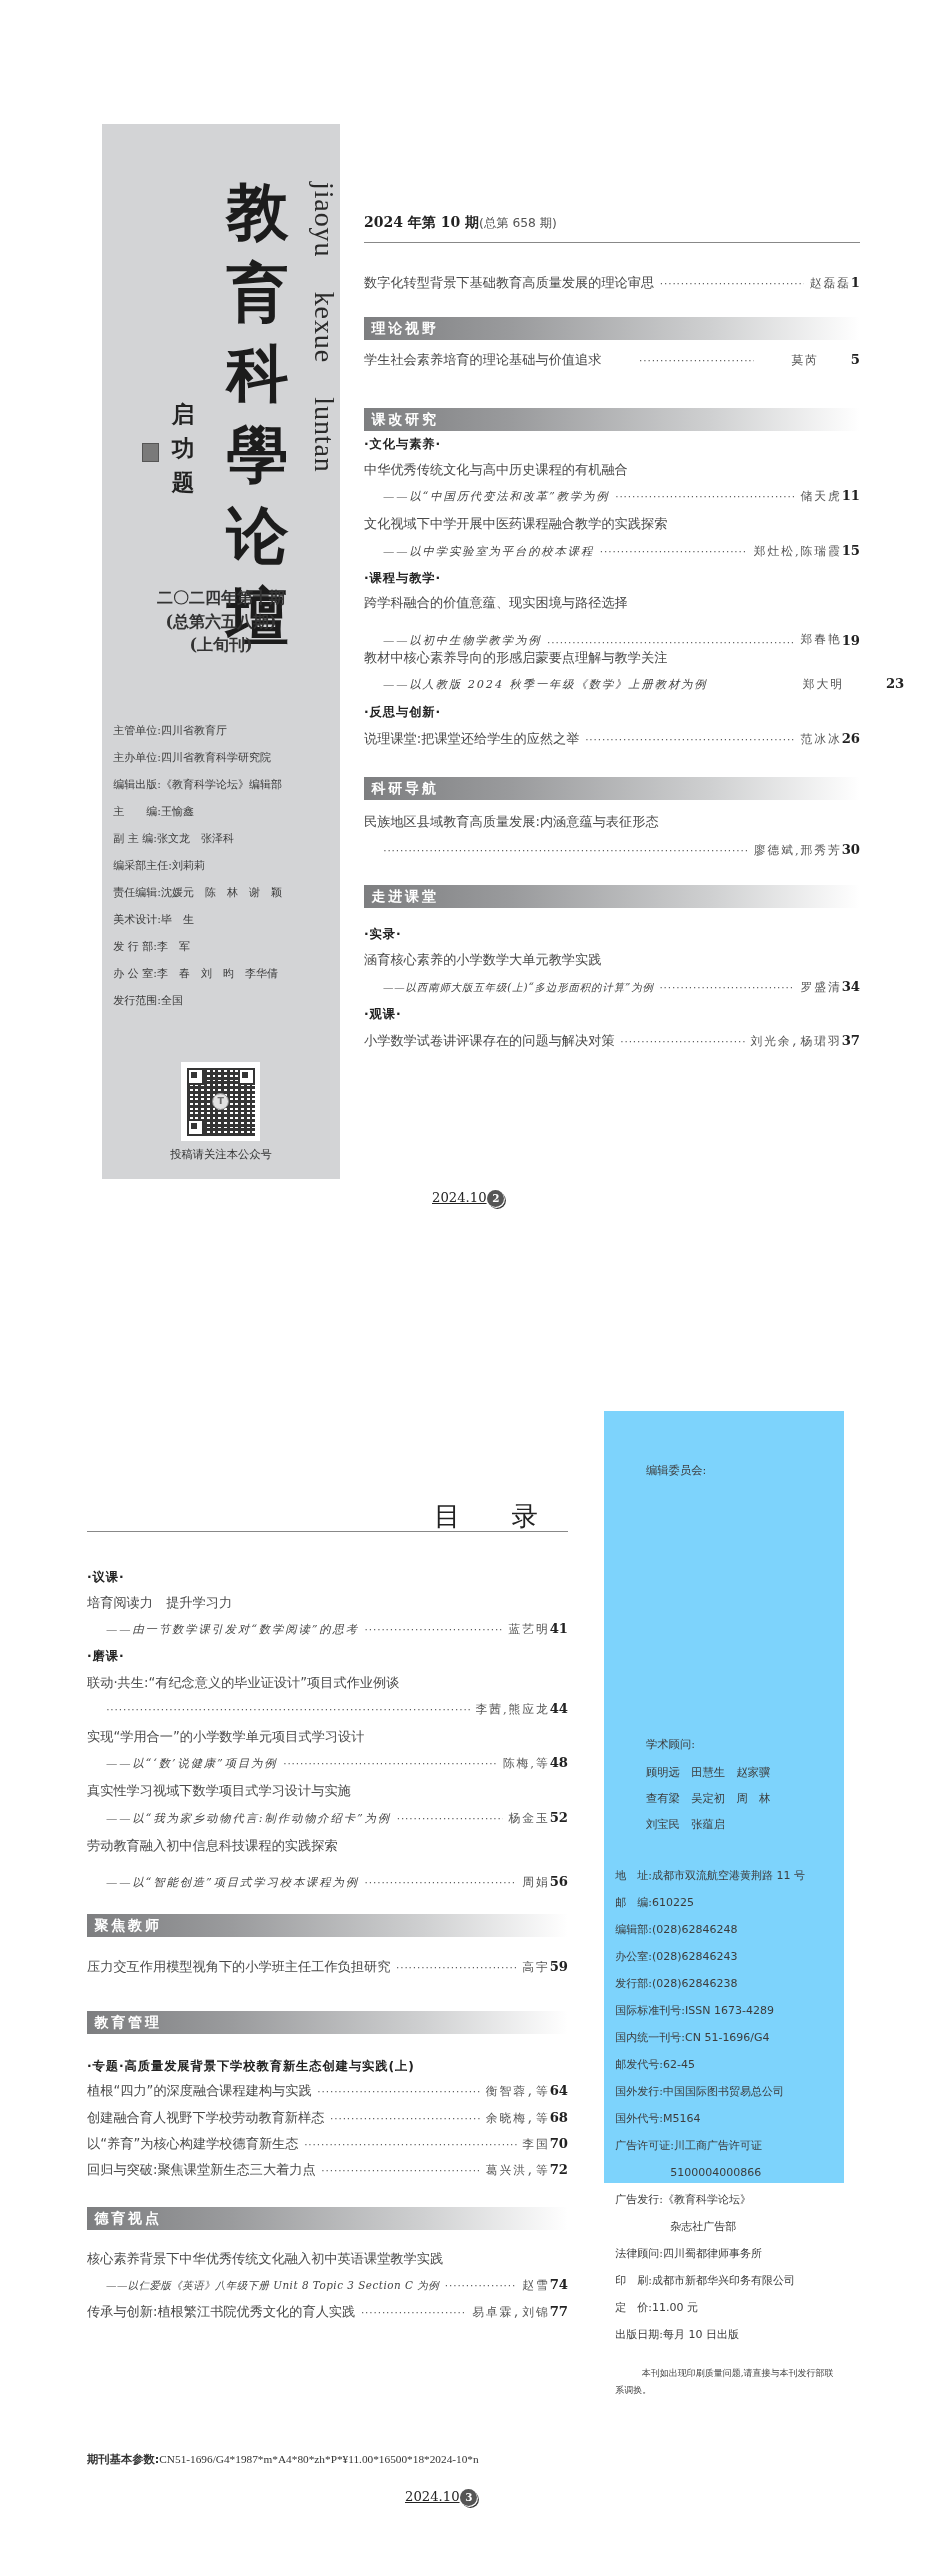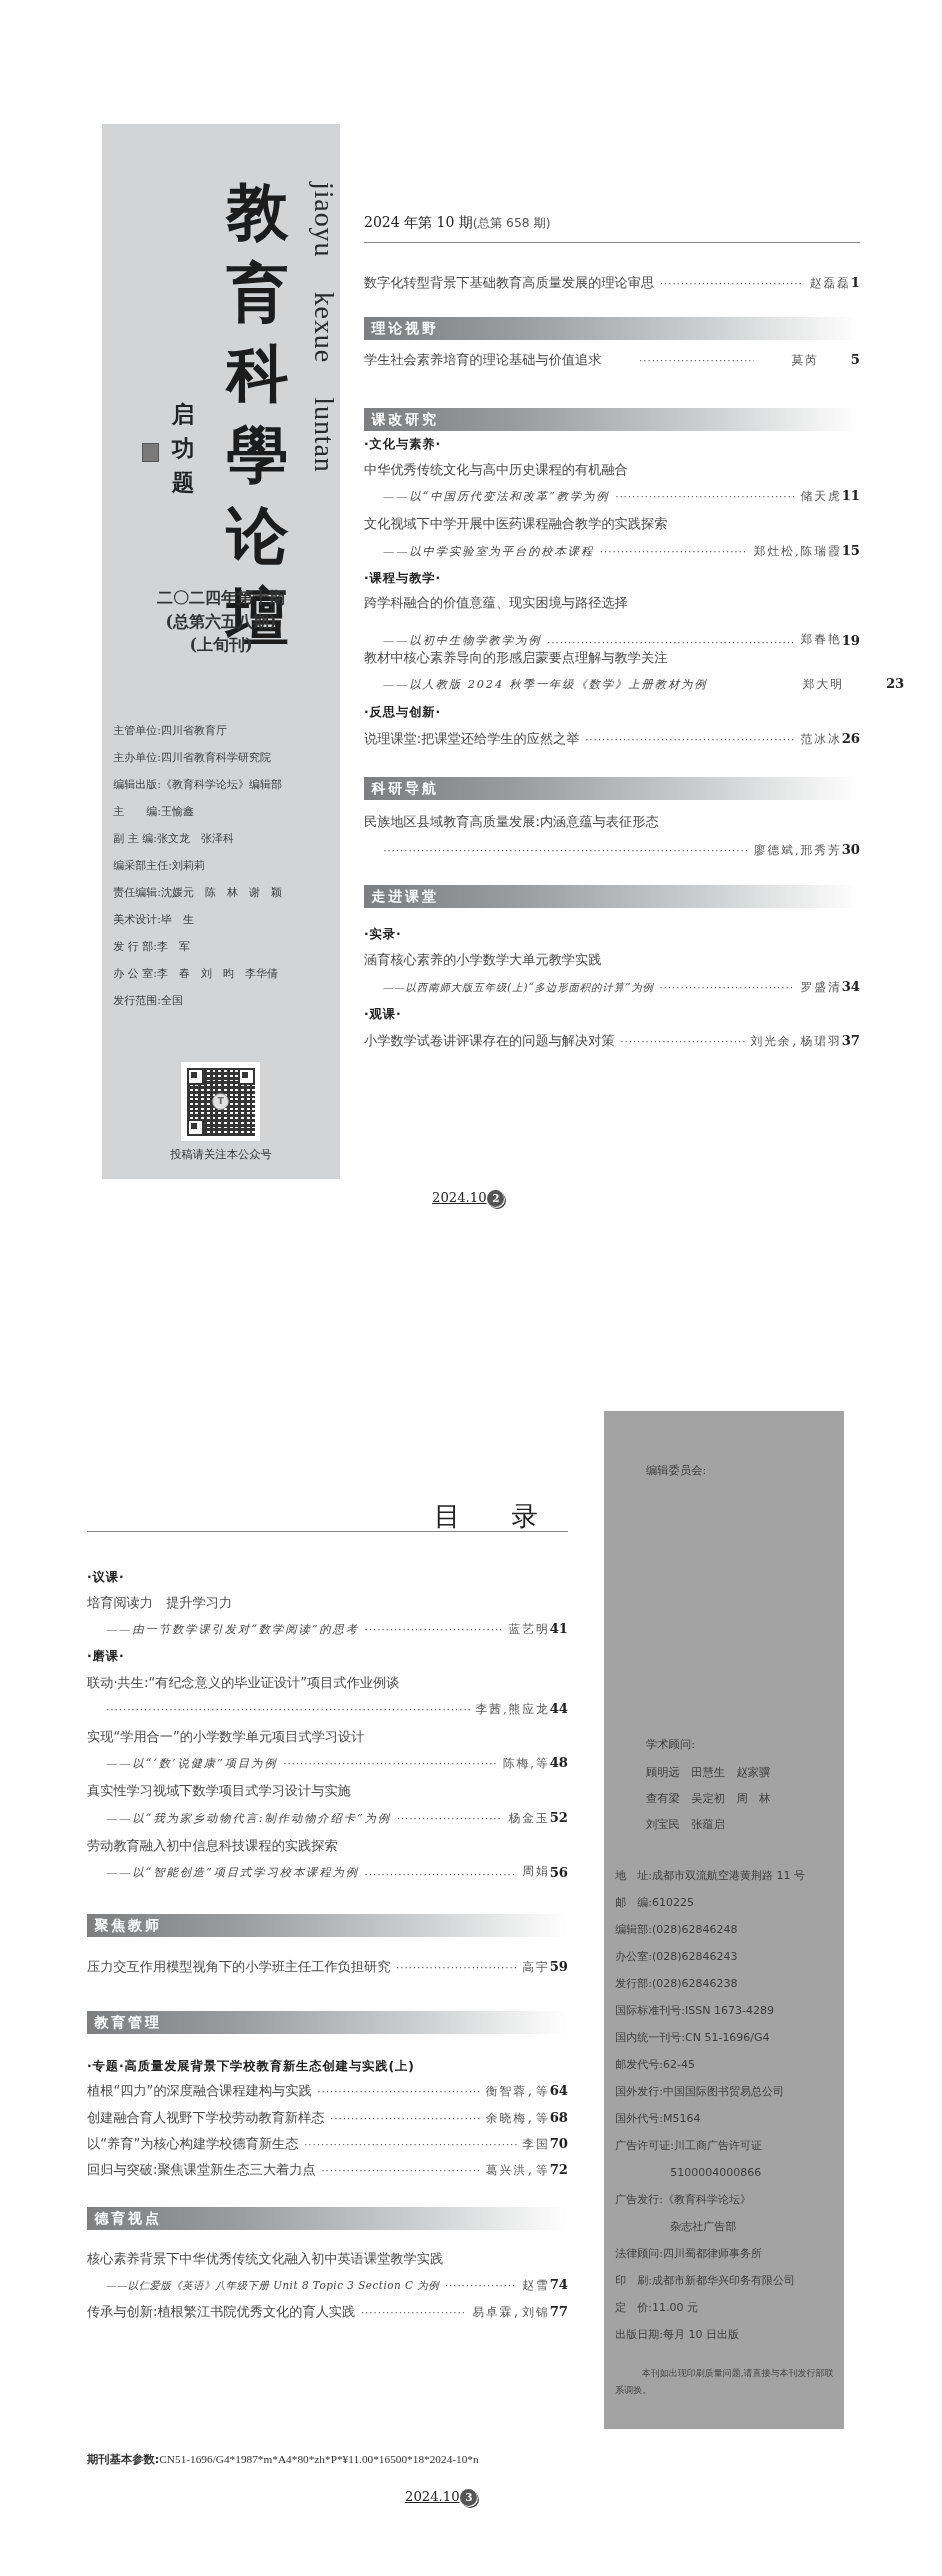--- a/index.html
+++ b/index.html
@@ -19,21 +19,21 @@
   .qr-inner { width: 68px; height: 68px; background:
       repeating-linear-gradient(90deg, #111 0 2.8px, transparent 2.8px 5.7px),
       repeating-linear-gradient(0deg, #111 0 2.8px, #fff 2.8px 4.7px); opacity: .85; position: relative; }
   .qr-corner { position: absolute; width: 17px; height: 17px; border: 2.8px solid #111; background: #fff; }
   .qr-corner::after { content: ""; position: absolute; left: 2.8px; top: 2.8px; width: 5.7px; height: 5.7px; background: #111; }
   .qr-logo { position: absolute; left: 25.5px; top: 25.5px; width: 17px; height: 17px; border-radius: 50%; background: #ddd; border: 1.9px solid #777; font-size: 9.4px; line-height: 13.2px; text-align: center; color: #555; font-weight: bold; }
   .qr-caption { position: absolute; left: 0; top: 1023px; width: 238px; text-align: center; font-size: 11.3px; color: #333; }
 
   .toc1 { position: absolute; left: 364px; top: 189px; width: 496px; }
   .issue-head { position: absolute; left: 364px; top: 214px; font-family: "DejaVu Serif", serif; font-size: 14px; color: #222; }
-  .issue-head b { font-weight: normal; }
+  .issue-head b { font-weight: bold; }
   .issue-head span { color: #555; font-family: "DejaVu Sans", sans-serif; font-size: 12.3px; }
   .rule { position: absolute; height: 0.9px; background: #888; }
 
   .entry { position: absolute; left: 0; width: 100%; font-size: 13.2px; color: #4a4a4a; white-space: nowrap; display: flex; align-items: baseline; }
   .entry .t { flex: 0 0 auto; }
   .entry .dots { flex: 1 1 auto; overflow: hidden; color: #555; font-size: 10.4px; letter-spacing: 0.9px; margin: 0 5.7px; }
   .entry .dots::before { content: "··························································································································"; }
   .entry .au { font-family: Liberation Mono, monospace; font-size: 11.8px; color: #555; letter-spacing: 1.9px; }
   .entry .pg { width: 24.5px; text-align: right; font-family: "DejaVu Serif", serif; font-weight: bold; font-size: 13.2px; color: #222; }
   .sub { font-family: "DejaVu Serif", serif; font-style: italic; font-size: 11.3px; color: #444; letter-spacing: 1.9px; padding-left: 19px; }
@@ -45,21 +45,21 @@
   .col-head { position: absolute; left: 0; font-size: 12.3px; font-weight: bold; color: #222; letter-spacing: 0.9px; }
   .band { position: absolute; left: 0; height: 22.6px; background: linear-gradient(90deg, #7d7e80 0%, #9a9b9d 30%, #cfd0d1 70%, #ffffff 100%); color: #fff; font-size: 14px; font-weight: bold; letter-spacing: 2.8px; padding-left: 7.5px; line-height: 22.6px; }
 
   .folio { position: absolute; font-family: "DejaVu Serif", serif; font-size: 13.2px; color: #222; }
   .folio .d { text-decoration: underline; }
   .folio .num { display: inline-block; width: 17px; height: 17px; border-radius: 50%; background: #555; color: #fff; font-size: 10.4px; line-height: 17px; text-align: center; font-weight: bold; margin-left: 0.9px; box-shadow: 0.9px 0.9px 0 0 #fff, 1.9px 1.9px 0 0 #333; vertical-align: middle; }
 
   
   .toc2 { position: absolute; left: 87px; top: 1490px; width: 481px; }
   .mulu { position: absolute; left: 434px; top: 1499px; font-family: "DejaVu Serif", serif; font-size: 26.4px; color: #222; letter-spacing: 51px; }
-  .sidebar2 { position: absolute; left: 604px; top: 1411px; width: 240px; height: 1018px; background: #a3a3a3; }
+  .sidebar2 { position: absolute; left: 604px; top: 1411px; width: 240px; height: 772px; background: #7dd3fc; }
   .side2-text { position: absolute; left: 42px; font-size: 11.3px; color: #3c3c3c; line-height: 26px; white-space: pre; }
   .side2-info { position: absolute; left: 11.3px; font-size: 11px; color: #3c3c3c; line-height: 27px; white-space: pre; }
   .notice { position: absolute; left: 11.3px; top: 957px - 0px; width: 222px; font-family: "DejaVu Serif", serif; font-size: 9px; color: #444; line-height: 17px; text-indent: 26.4px; }
   .params { position: absolute; left: 87px; top: 2452px; font-size: 11.3px; color: #333; }
   .params b { font-weight: bold; }
 </style>
 </head>
 <body>
 
 <div class="sidebar1">
@@ -253,21 +253,21 @@
   </div>
   <div class="subline" style="top:320px;">
     <span class="sub">——以“我为家乡动物代言:制作动物介绍卡”为例</span>
     <span class="dots"></span>
     <span class="au">杨金玉</span>
     <span class="pg">52</span>
   </div>
   <div class="entry" style="top:347px;">
     <span class="t">劳动教育融入初中信息科技课程的实践探索</span>
   </div>
-  <div class="subline" style="top:374px;align-items:flex-end;">
+  <div class="subline" style="top:384px;">
     <span class="sub">——以“智能创造”项目式学习校本课程为例</span>
     <span class="dots"></span>
     <span class="au">周娟</span>
     <span class="pg">56</span>
   </div>
 
   <div class="band" style="top:424px; width:100%;">聚焦教师</div>
   <div class="entry" style="top:468px;">
     <span class="t">压力交互作用模型视角下的小学班主任工作负担研究</span>
     <span class="dots"></span>

